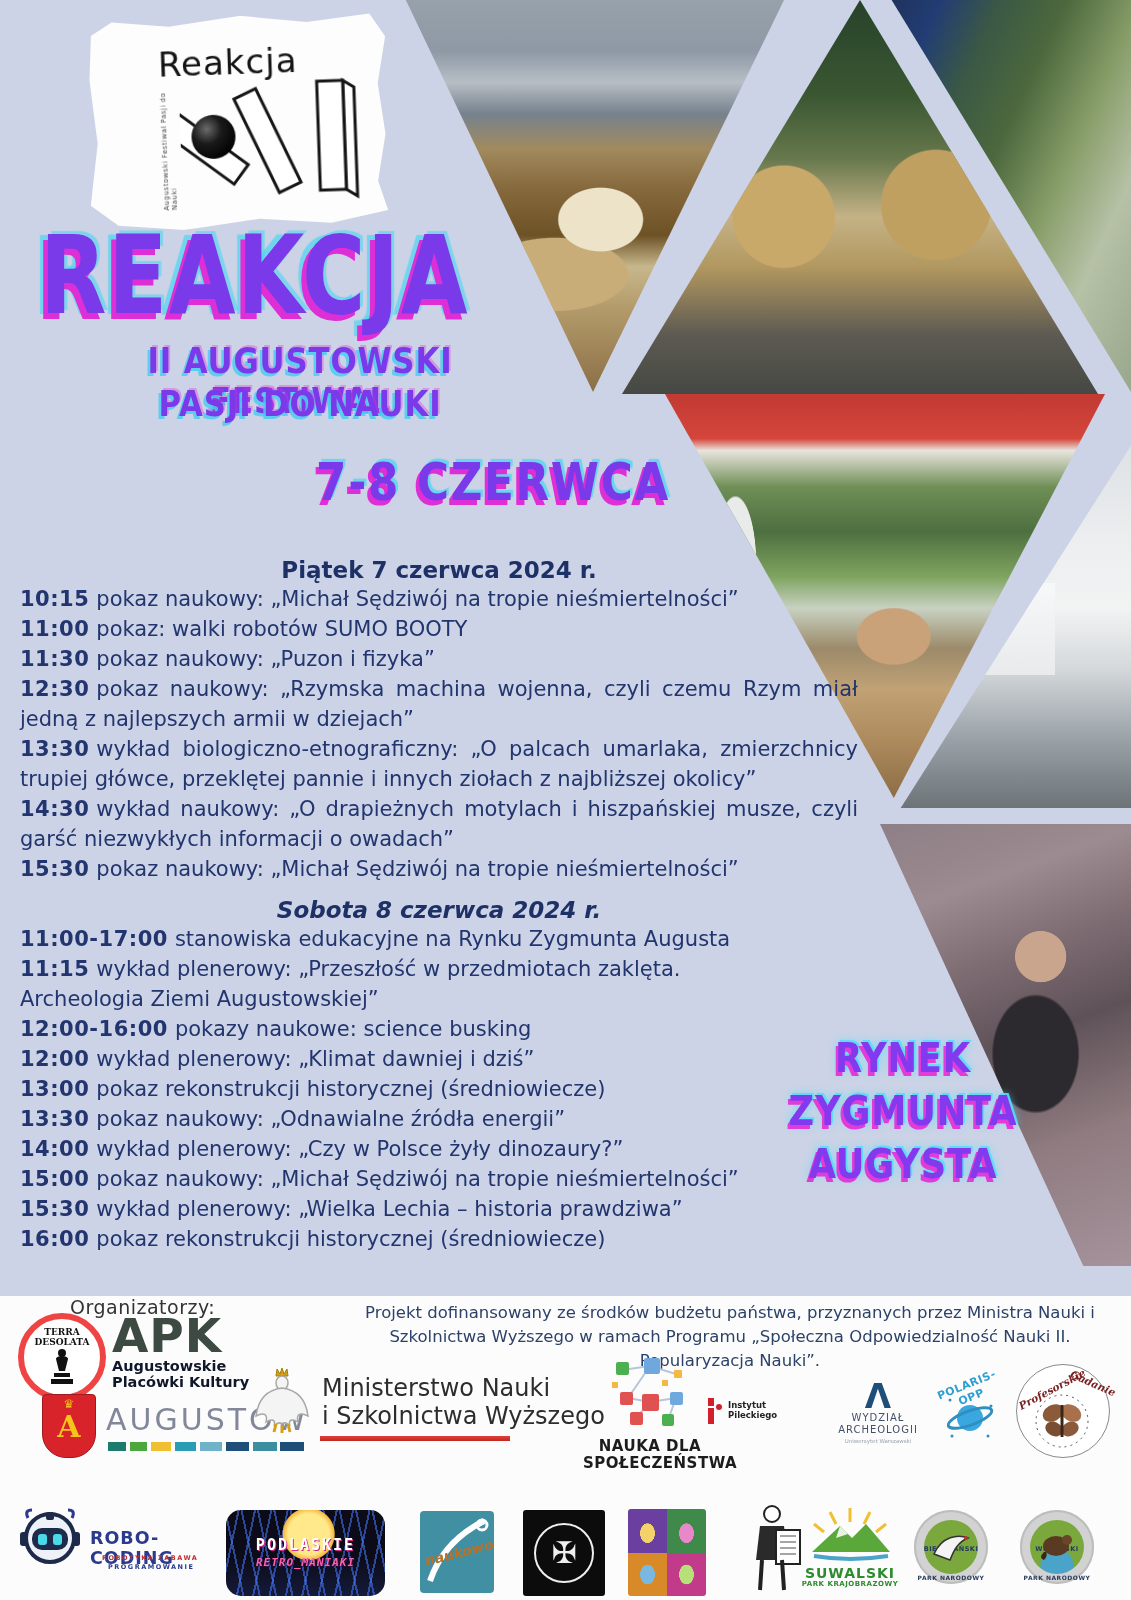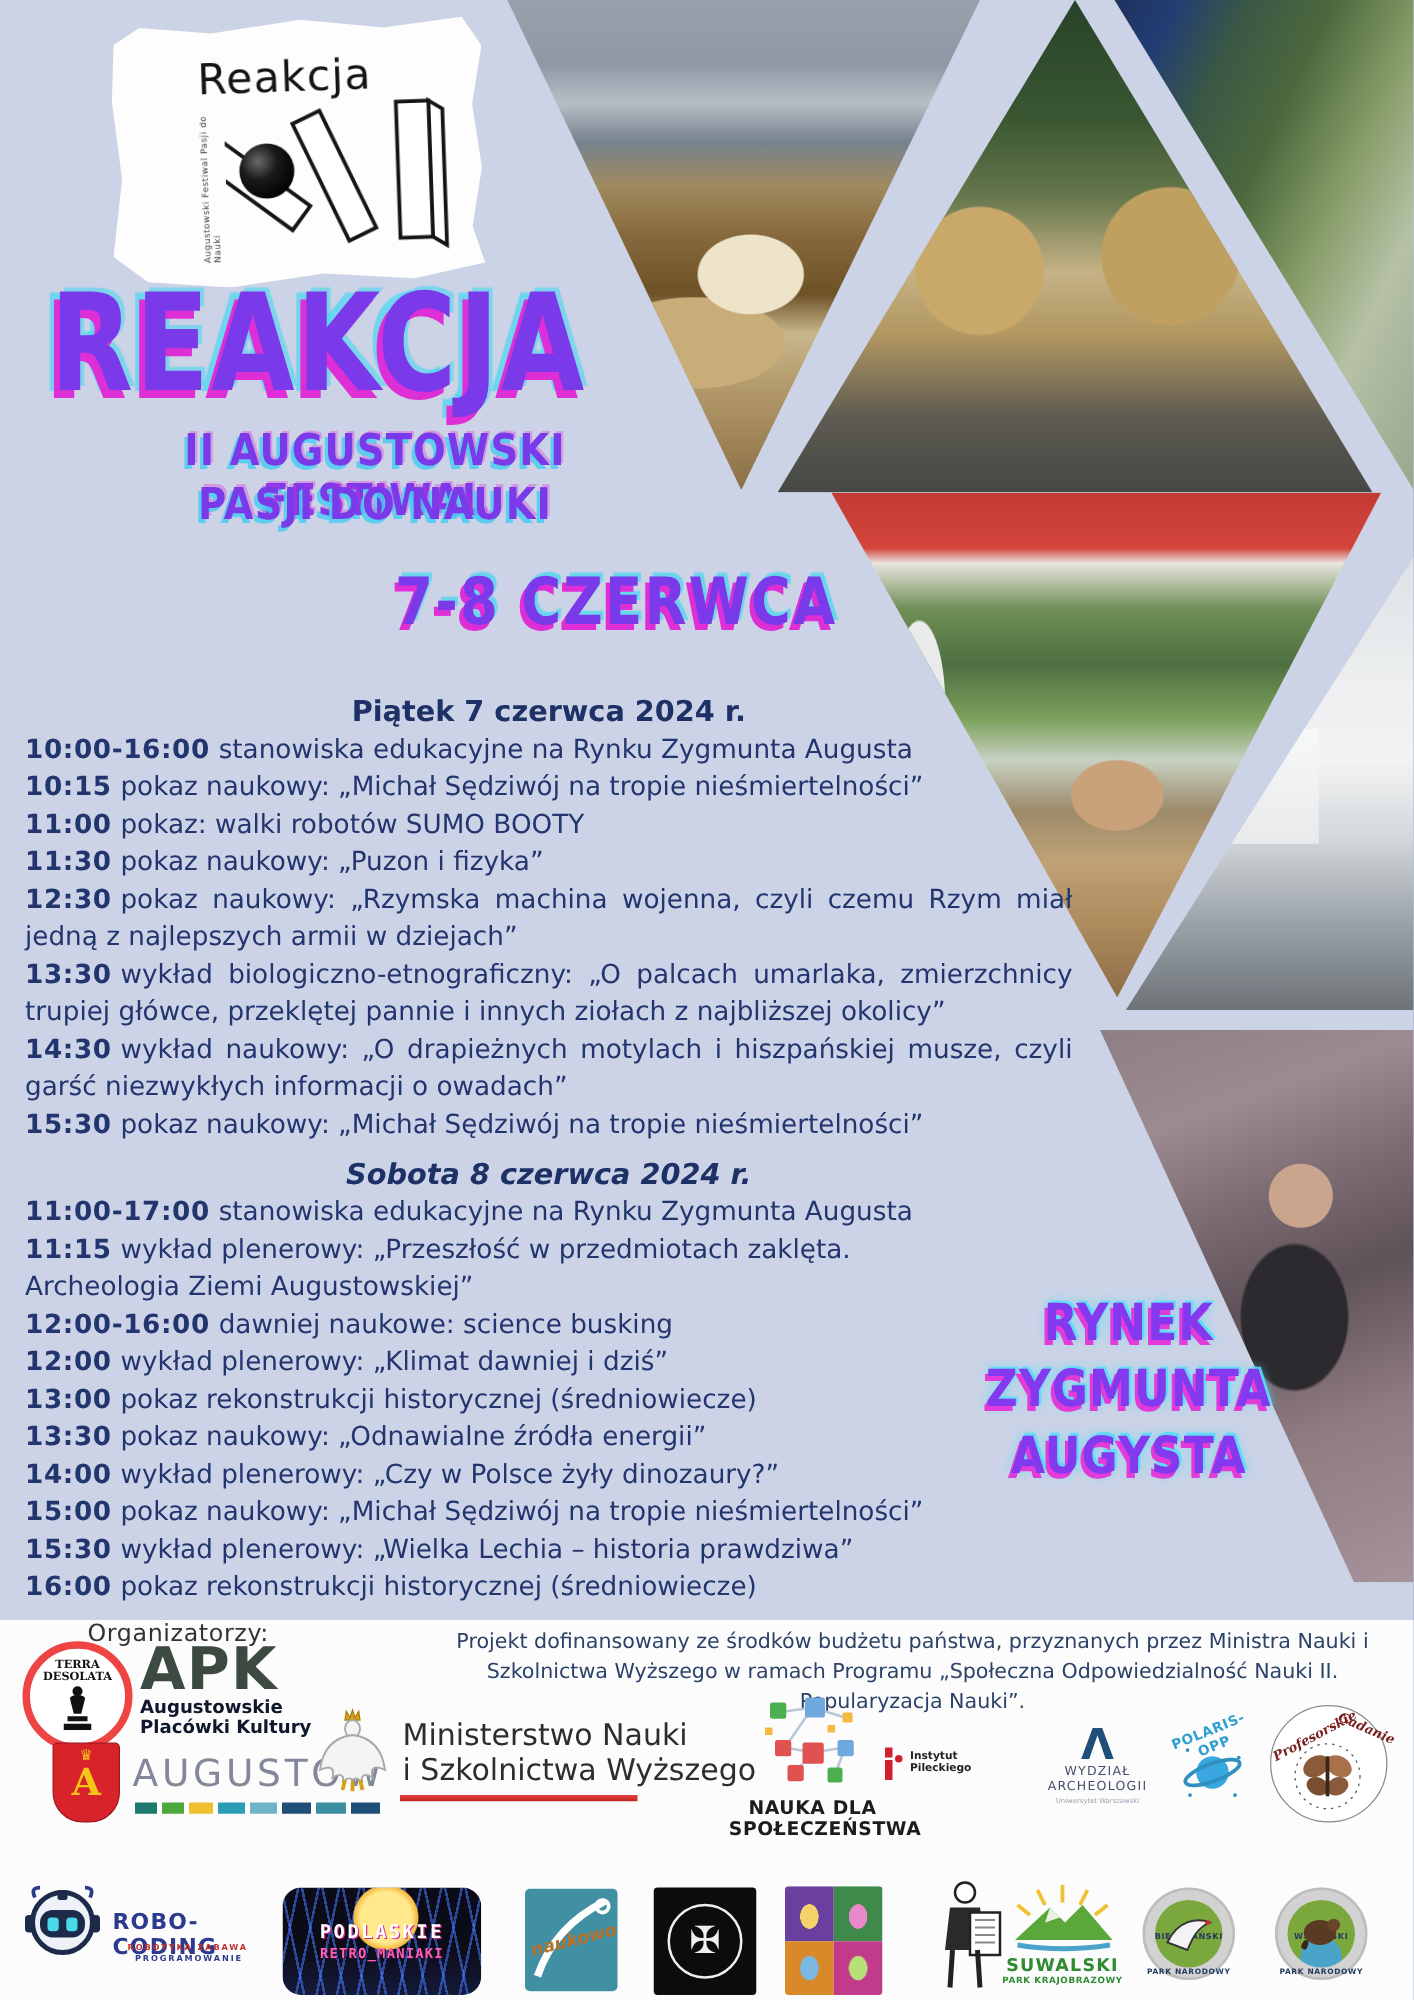--- a/index.html
+++ b/index.html
@@ -134,21 +134,21 @@
   .robo .rs1{left:86px;top:54px;font-size:6.5px;font-weight:bold;color:#c03030;letter-spacing:1.5px;}
   .robo .rs2{left:92px;top:63px;font-size:6.5px;font-weight:bold;color:#2b3a8c;letter-spacing:1.5px;}
 
   .podl{left:226px;top:214px;width:159px;height:86px;background:
     radial-gradient(circle 34px at 52% 28%, #ffe98a 0 60%, #f5b942 75%, rgba(0,0,0,0) 78%),
     repeating-linear-gradient(78deg, rgba(70,120,255,.55) 0 2px, rgba(0,0,0,0) 2px 16px),
     repeating-linear-gradient(-78deg, rgba(70,120,255,.55) 0 2px, rgba(0,0,0,0) 2px 16px),
     linear-gradient(180deg,#0c0c18 0 55%,#141a3a 100%);
     border-radius:15px;text-align:center;}
   .podl .l1{left:0;top:26px;width:100%;font-size:15px;font-weight:900;color:#fff;letter-spacing:2px;text-shadow:1px 1px 0 #d8288a;font-family:"DejaVu Sans Mono",monospace;}
-  .podl .l2{left:0;top:46px;width:100%;font-size:11px;font-weight:900;color:#ff5fb0;letter-spacing:1px;text-shadow:1px 1px 0 #341040;font-family:"DejaVu Sans Mono",monospace;}
+  .podl .l2{left:0;top:46px;width:100%;font-size:11px;font-weight:900;color:#ff5fb0;letter-spacing:1px;text-shadow:1px 1px 0 #341040;font-family:"DejaVu Sans Mono",monospace;font-style:italic;}
 
   .nkw{left:420px;top:215px;width:74px;height:82px;background:#418fa2;border-radius:4px;}
   .nkw svg{left:4px;top:4px;}
   .nkw .nm{left:4px;top:34px;width:66px;text-align:center;font-size:14px;font-weight:900;font-style:italic;color:#b5722c;transform:rotate(-14deg);}
 
   .seal{left:523px;top:214px;width:82px;height:86px;background:#0c0c0c;border-radius:3px;}
   .seal .ring{left:11px;top:13px;width:56px;height:56px;border:2px solid #efefef;border-radius:50%;text-align:center;}
   .seal .cr{left:0;top:8px;width:100%;font-size:30px;color:#efefef;line-height:40px;}
 
   .popart{left:628px;top:213px;width:78px;height:87px;border-radius:3px;overflow:hidden;}
@@ -214,21 +214,20 @@
 
   <div class="abs neon title">REAKCJA</div>
   <div class="abs neon sub">II AUGUSTOWSKI FESTIWAL</div>
   <div class="abs neon sub sub2">PASJI DO NAUKI</div>
   <div class="abs neon dates">7-8 CZERWCA</div>
 
   <div class="abs schedule">
     <div class="day-head">Piątek 7 czerwca 2024 r.</div>
     <div>
 
-        <div class="sched-line"><b>10:00-16:00</b><span>stanowiska edukacyjne na Rynku Zygmunta Augusta</span></div>
 
         <div class="sched-line"><b>10:15</b><span>pokaz naukowy: „Michał Sędziwój na tropie nieśmiertelności”</span></div>
 
         <div class="sched-line"><b>11:00</b><span>pokaz: walki robotów SUMO BOOTY</span></div>
 
         <div class="sched-line"><b>11:30</b><span>pokaz naukowy: „Puzon i fizyka”</span></div>
 
         <div class="sched-line"><b>12:30</b><span>pokaz naukowy: „Rzymska machina wojenna, czyli czemu Rzym miał jedną z najlepszych armii w dziejach”</span></div>
 
         <div class="sched-line"><b>13:30</b><span>wykład biologiczno-etnograficzny: „O palcach umarlaka, zmierzchnicy trupiej główce, przeklętej pannie i innych ziołach z najbliższej okolicy”</span></div>
@@ -238,21 +237,21 @@
         <div class="sched-line"><b>15:30</b><span>pokaz naukowy: „Michał Sędziwój na tropie nieśmiertelności”</span></div>
       </div>
     <div class="day-head day-sat">Sobota 8 czerwca 2024 r.</div>
     <div>
 
         <div class="sched-line"><b>11:00-17:00</b><span>stanowiska edukacyjne na Rynku Zygmunta Augusta</span></div>
 
         <div class="sched-line"><b>11:15</b><span>wykład plenerowy: „Przeszłość w przedmiotach zaklęta.
 Archeologia Ziemi Augustowskiej”</span></div>
 
-        <div class="sched-line"><b>12:00-16:00</b><span>dawniej naukowe: science busking</span></div>
+        <div class="sched-line"><b>12:00-16:00</b><span>pokazy naukowe: science busking</span></div>
 
         <div class="sched-line"><b>12:00</b><span>wykład plenerowy: „Klimat dawniej i dziś”</span></div>
 
         <div class="sched-line"><b>13:00</b><span>pokaz rekonstrukcji historycznej (średniowiecze)</span></div>
 
         <div class="sched-line"><b>13:30</b><span>pokaz naukowy: „Odnawialne źródła energii”</span></div>
 
         <div class="sched-line"><b>14:00</b><span>wykład plenerowy: „Czy w Polsce żyły dinozaury?”</span></div>
 
         <div class="sched-line"><b>15:00</b><span>pokaz naukowy: „Michał Sędziwój na tropie nieśmiertelności”</span></div>

